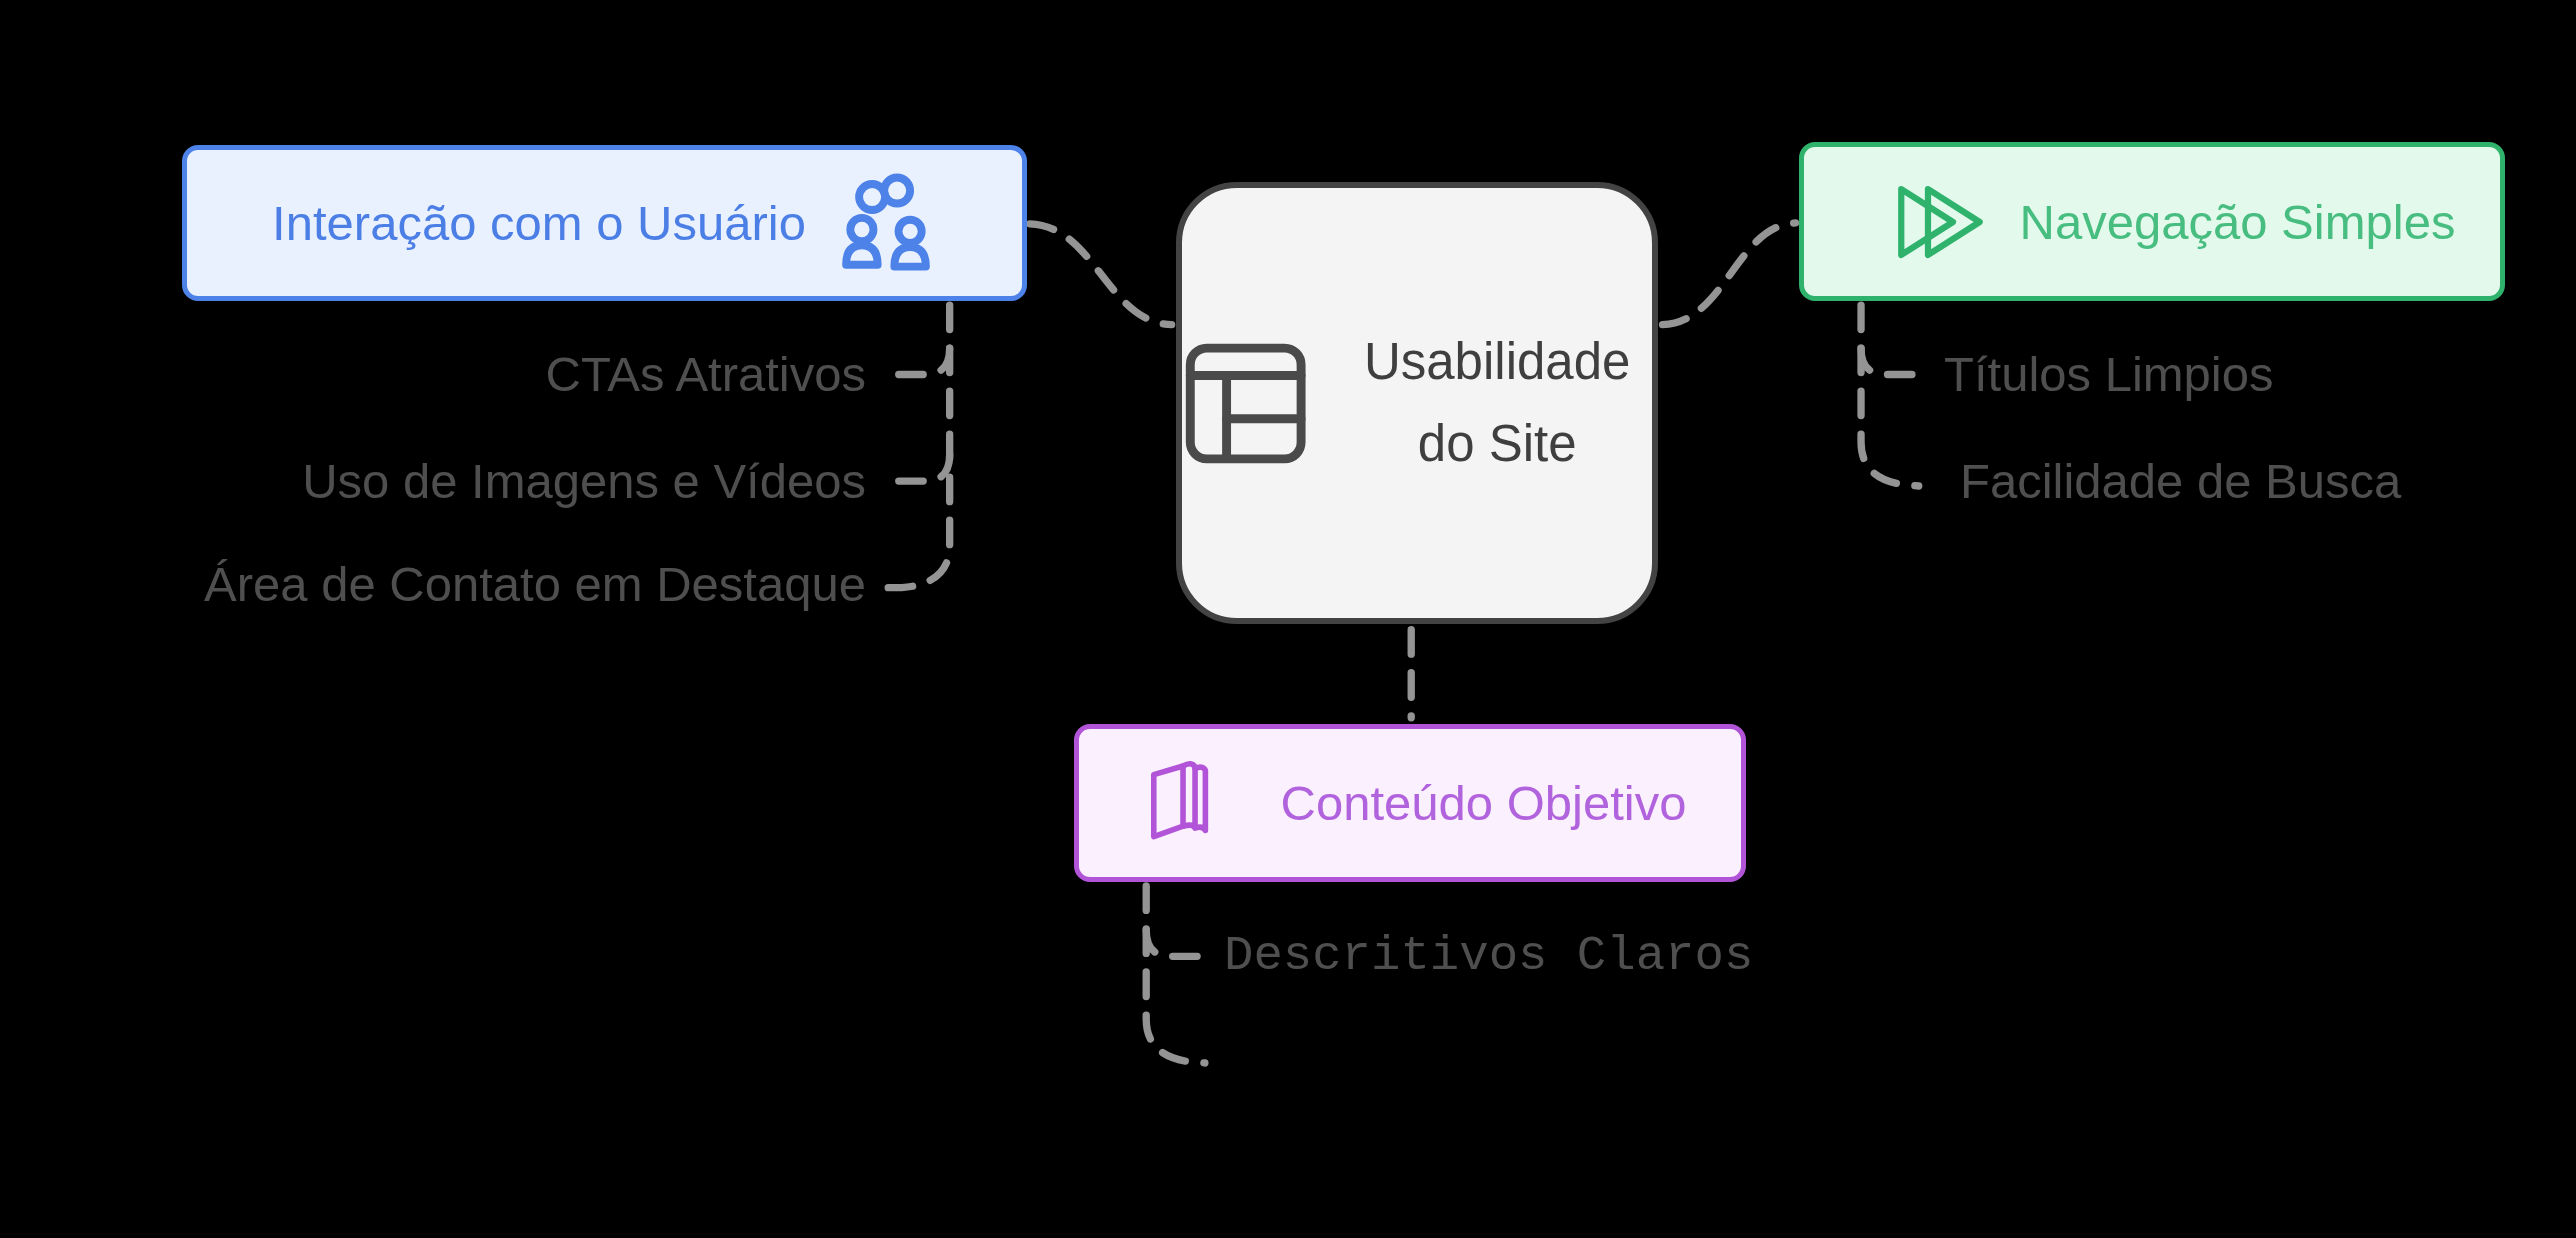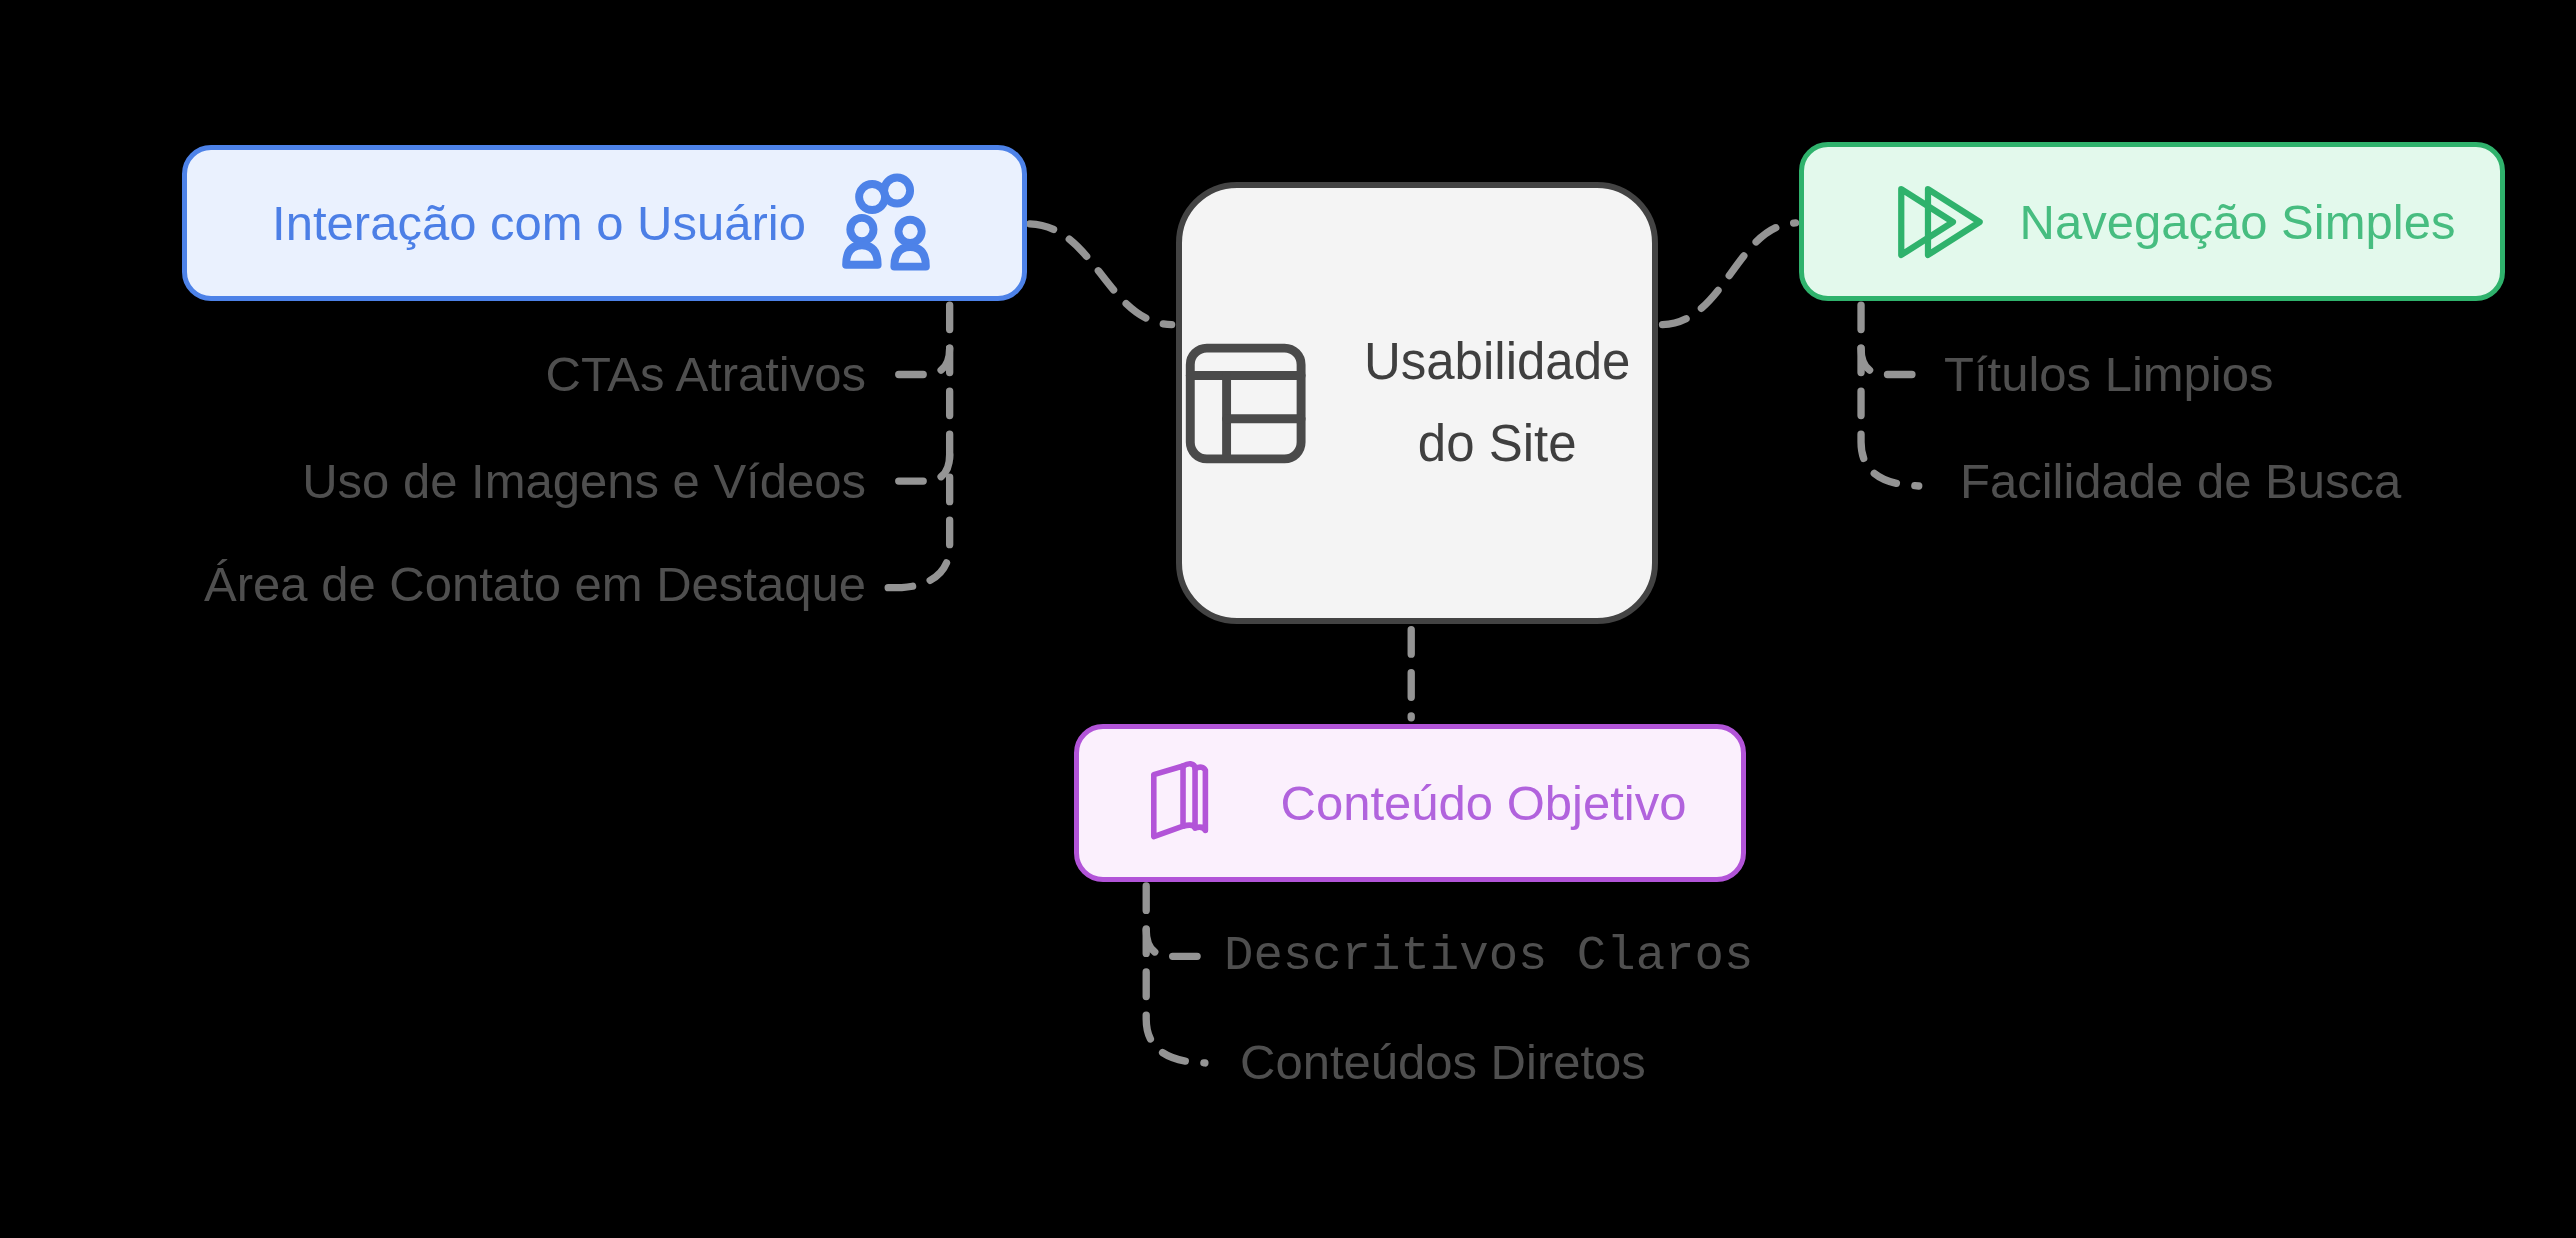--- a/index.html
+++ b/index.html
@@ -20,21 +20,21 @@
     stroke: var(--connector, #8f8f8f);
     stroke-width:7.5;
     stroke-linecap:round;
     stroke-dasharray:25 19;
   }
 
   .node {
     position:absolute;
     display:flex; align-items:center; justify-content:center;
     box-sizing:border-box;
-    border-radius:29px;
+    border-radius:16px;
     font-size:49px;
     white-space:nowrap;
   }
   .node .label { white-space:nowrap; }
 
   .node-interacao {
     left:182px; top:145px; width:845px; height:156px;
     background:var(--blue-bg); border:5.9px solid var(--blue-accent);
     color:var(--blue-text); gap:29px;
   }
@@ -144,16 +144,15 @@
   </div>
 
   <div class="subtopic sub-right-align sub-cta">CTAs Atrativos</div>
   <div class="subtopic sub-right-align sub-imagens">Uso de Imagens e Vídeos</div>
   <div class="subtopic sub-right-align sub-area">Área de Contato em Destaque</div>
 
   <div class="subtopic sub-titulos">Títulos Limpios</div>
   <div class="subtopic sub-facilidade">Facilidade de Busca</div>
 
   <div class="subtopic sub-descritivos">Descritivos Claros</div>
-  <div class="subtopic sub-conteudos">Conteúdos Diretos</div>
 
 </div>
 
 
 </body></html>

